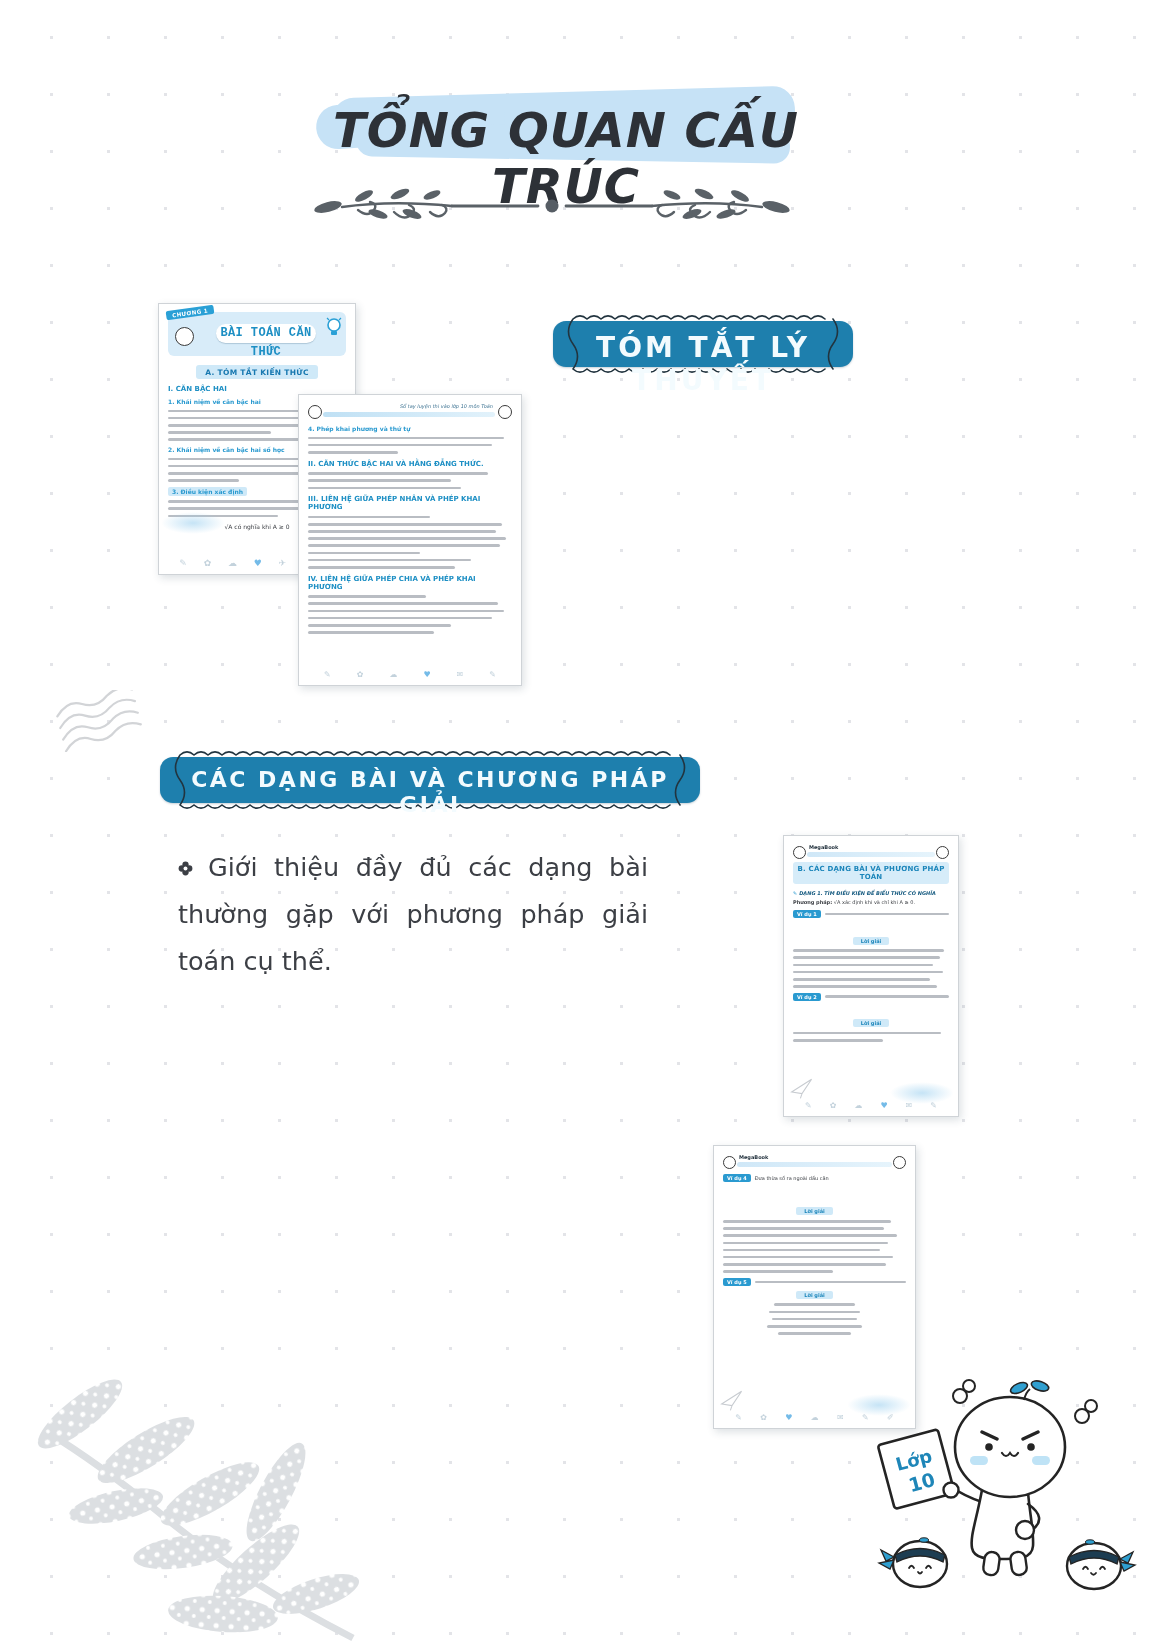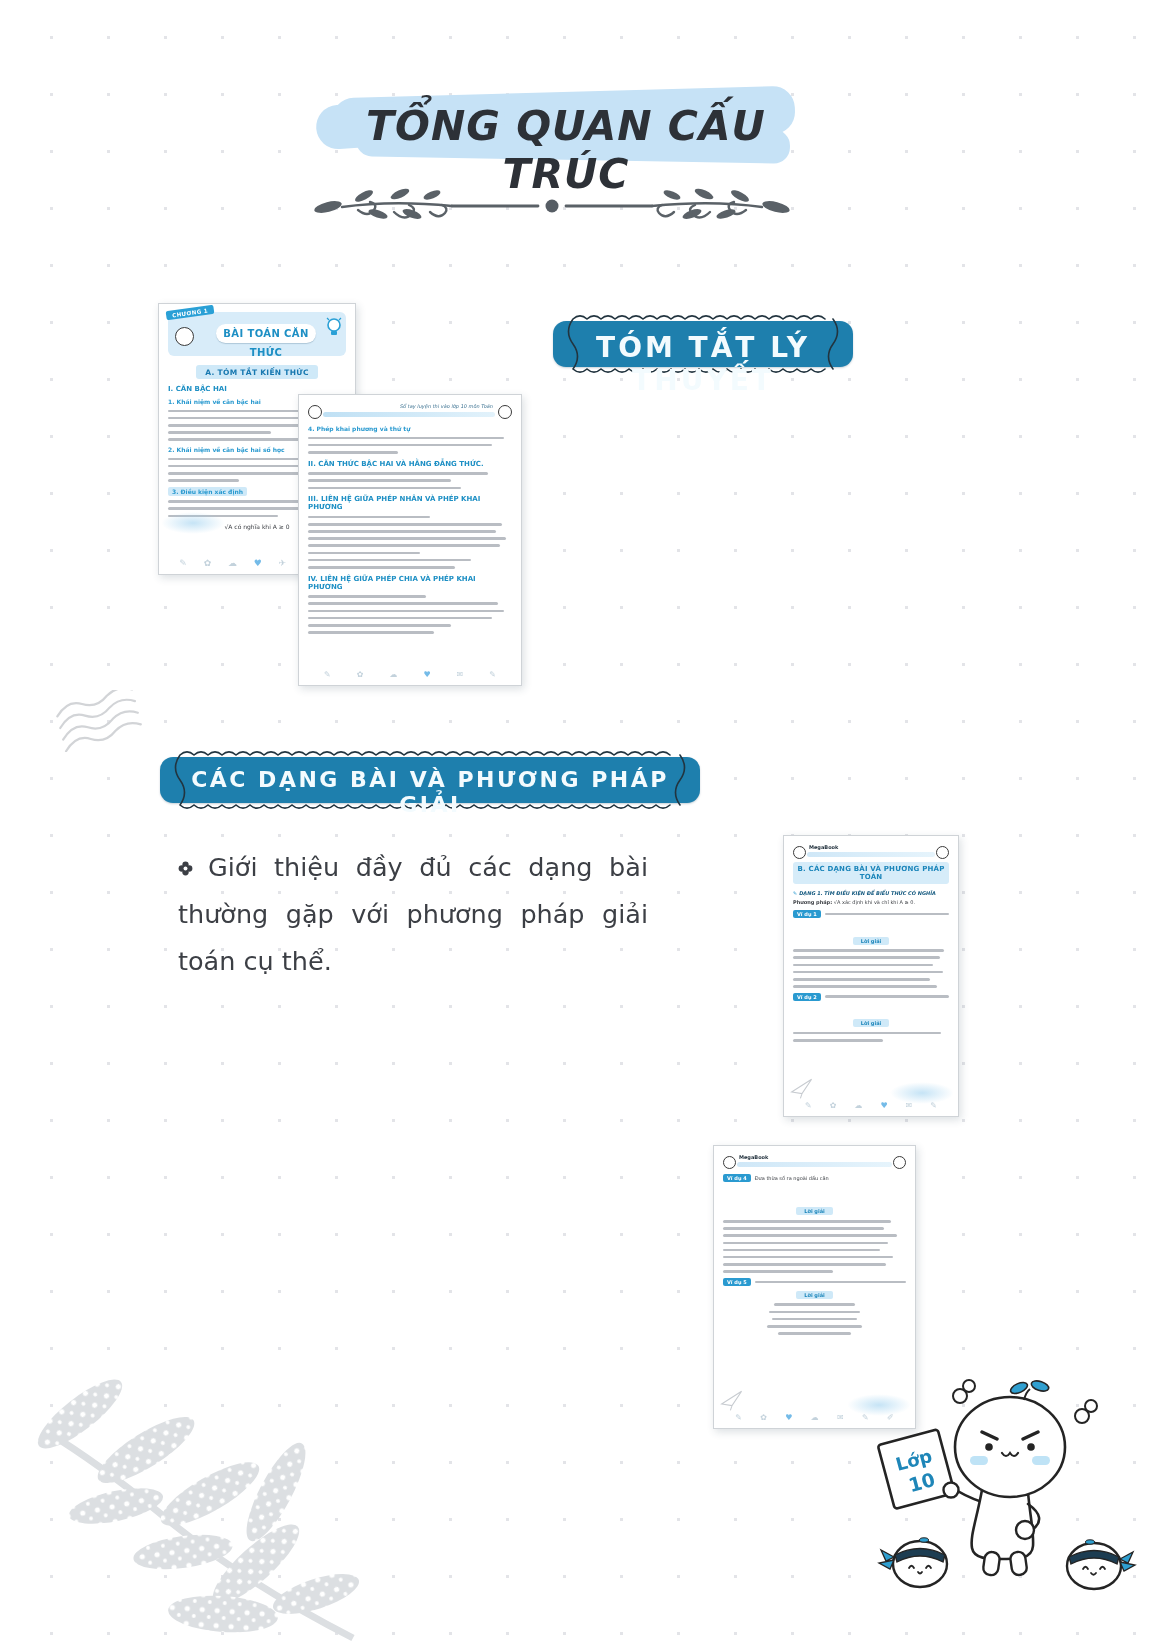--- a/index.html
+++ b/index.html
@@ -8,21 +8,21 @@
     background-color:#ffffff;
     background-image:radial-gradient(circle,#e3e4e8 1.6px,transparent 1.9px);
     background-size:57px 57px;background-position:23px 9px;}
   
   .title-wrap{position:absolute;left:330px;top:86px;width:472px;height:88px;}
   .hl{position:absolute;background:#c6e2f6;border-radius:22px;}
   .hl.a{left:2px;top:6px;width:98%;height:48px;transform:rotate(-1.6deg);}
   .hl.b{left:26px;top:40px;width:92%;height:34px;transform:rotate(1deg);border-radius:16px;}
   .hl.c{left:-14px;top:14px;width:40%;height:44px;transform:rotate(-4deg);}
   .page-title{position:absolute;left:0;top:16px;width:100%;text-align:center;
-    font-size:41px;font-weight:800;font-style:italic;letter-spacing:1px;color:#2d3137;}
+    font-size:48px;font-weight:800;font-style:italic;letter-spacing:1px;color:#2d3137;}
   
   .sec-hdr{position:absolute;height:64px;}
   .sec-hdr .pill{position:absolute;left:0;right:0;top:9px;height:46px;background:#1e7fad;
     border-radius:13px;box-shadow:0 1px 2px rgba(30,70,100,.25);}
   .sec-hdr svg.wavy{position:absolute;top:0;left:12px;}
   .sec-hdr .label{position:absolute;left:0;right:0;top:19px;text-align:center;color:#f3fbfe;
     font-weight:bold;}
   #hdr1 .label{font-size:28px;letter-spacing:3px;}
   #hdr2 .label{font-size:22px;letter-spacing:2.5px;}
   
@@ -42,22 +42,22 @@
     justify-content:space-around;font-size:9px;color:#c3d2dc;line-height:1;}
   .drow .hrt{color:#74bbe8;}
   .plane{position:absolute;left:6px;bottom:16px;}
   
   #p1 .band{position:relative;height:44px;background:#d8ecf9;border-radius:6px;}
   #p1 .flag{position:absolute;left:-2px;top:-4px;background:#2aa0d6;color:#fff;
     font-size:5.5px;font-weight:bold;padding:1.5px 6px;border-radius:2px;transform:rotate(-8deg);letter-spacing:.4px;}
   #p1 .mini-mascot{position:absolute;left:7px;top:15px;width:17px;height:17px;background:#fff;
     border:1.2px solid #3a3a3a;border-radius:50%;}
   #p1 .tpill{position:absolute;left:48px;right:30px;top:12px;height:19px;background:#fff;
-    border-radius:10px;text-align:center;line-height:19px;font-size:10px;font-weight:bold;
-    color:#1d8fc4;letter-spacing:.4px;box-shadow:0 1px 1px rgba(50,90,120,.25);}
+    border-radius:10px;text-align:center;line-height:19px;font-size:12px;font-weight:bold;
+    color:#1d8fc4;letter-spacing:.4px;box-shadow:0 1px 1px rgba(50,90,120,.25);font-family:Liberation Mono, monospace;}
   #p1 .bulb{position:absolute;right:3px;top:4px;}
   .a-head{margin:9px auto 4px;width:fit-content;background:#cfe9f8;color:#1778b0;
     font-size:7.5px;font-weight:bold;padding:2.5px 9px;border-radius:3px;letter-spacing:.3px;}
   .h-roman{font-size:7px;font-weight:bold;color:#1d8fc4;margin:6px 0 2px;}
   .h-sub{font-size:6px;font-weight:bold;color:#2a9ad0;margin:5px 0 1px;}
   .h-sub.hl2{background:#cfe9f8;width:fit-content;padding:1px 4px;border-radius:2px;}
   .t-formula{font-size:6px;text-align:center;color:#3e4146;margin-top:6px;}
   
   #p2 .hd{position:relative;height:17px;margin-bottom:4px;}
   #p2 .hd .dotm{position:absolute;width:12px;height:12px;border:1.2px solid #3a3a3a;
@@ -243,21 +243,21 @@
       <path d="M8 38 q 14 -14 27 -6 q 13 8 26 -2 q 13 -8 26 0"></path>
       <path d="M8 50 q 14 -14 27 -6 q 13 8 26 -2 q 13 -8 26 0"></path>
     </g>
   </svg>
 
   <div id="hdr2" class="sec-hdr" style="left:160px;top:748px;width:540px">
     <div class="pill"></div>
     <svg class="wavy" width="516" height="64" viewBox="0 0 516 64">
         <path d="M 8 7 q 7 -6.4 14 0 q 7 -6.4 14 0 q 7 -6.4 14 0 q 7 -6.4 14 0 q 7 -6.4 14 0 q 7 -6.4 14 0 q 7 -6.4 14 0 q 7 -6.4 14 0 q 7 -6.4 14 0 q 7 -6.4 14 0 q 7 -6.4 14 0 q 7 -6.4 14 0 q 7 -6.4 14 0 q 7 -6.4 14 0 q 7 -6.4 14 0 q 7 -6.4 14 0 q 7 -6.4 14 0 q 7 -6.4 14 0 q 7 -6.4 14 0 q 7 -6.4 14 0 q 7 -6.4 14 0 q 7 -6.4 14 0 q 7 -6.4 14 0 q 7 -6.4 14 0 q 7 -6.4 14 0 q 7 -6.4 14 0 q 7 -6.4 14 0 q 7 -6.4 14 0 q 7 -6.4 14 0 q 7 -6.4 14 0 q 7 -6.4 14 0 q 7 -6.4 14 0 q 7 -6.4 14 0 q 7 -6.4 14 0 q 7 -6.4 14 0 M 8 57 q 7 6.4 14 0 q 7 6.4 14 0 q 7 6.4 14 0 q 7 6.4 14 0 q 7 6.4 14 0 q 7 6.4 14 0 q 7 6.4 14 0 q 7 6.4 14 0 q 7 6.4 14 0 q 7 6.4 14 0 q 7 6.4 14 0 q 7 6.4 14 0 q 7 6.4 14 0 q 7 6.4 14 0 q 7 6.4 14 0 q 7 6.4 14 0 q 7 6.4 14 0 q 7 6.4 14 0 q 7 6.4 14 0 q 7 6.4 14 0 q 7 6.4 14 0 q 7 6.4 14 0 q 7 6.4 14 0 q 7 6.4 14 0 q 7 6.4 14 0 q 7 6.4 14 0 q 7 6.4 14 0 q 7 6.4 14 0 q 7 6.4 14 0 q 7 6.4 14 0 q 7 6.4 14 0 q 7 6.4 14 0 q 7 6.4 14 0 q 7 6.4 14 0 q 7 6.4 14 0 M 8 7 q -9 12.5 0 25 q 9 12.5 0 25 M 508 7 q 9 12.5 0 25 q -9 12.5 0 25" fill="none" stroke="#22343f" stroke-width="1.6" stroke-linecap="round"></path>
       </svg>
-    <div class="label">CÁC DẠNG BÀI VÀ PHƯƠNG PHÁP GIẢI</div>
+    <div class="label">CÁC DẠNG BÀI VÀ CHƯƠNG PHÁP GIẢI</div>
   </div>
 
   <div class="para" style="left:178px;top:844px;width:470px">
     <svg class="bullet">
         <use href="#flower"></use>
       </svg><span>Giới thiệu đầy đủ các dạng bài thường gặp với phương pháp giải toán cụ thể.</span>
   </div>
 
   <div id="p3" class="thumb" style="left:783px;top:835px;width:176px;height:282px">
     <div class="mb-hd">

